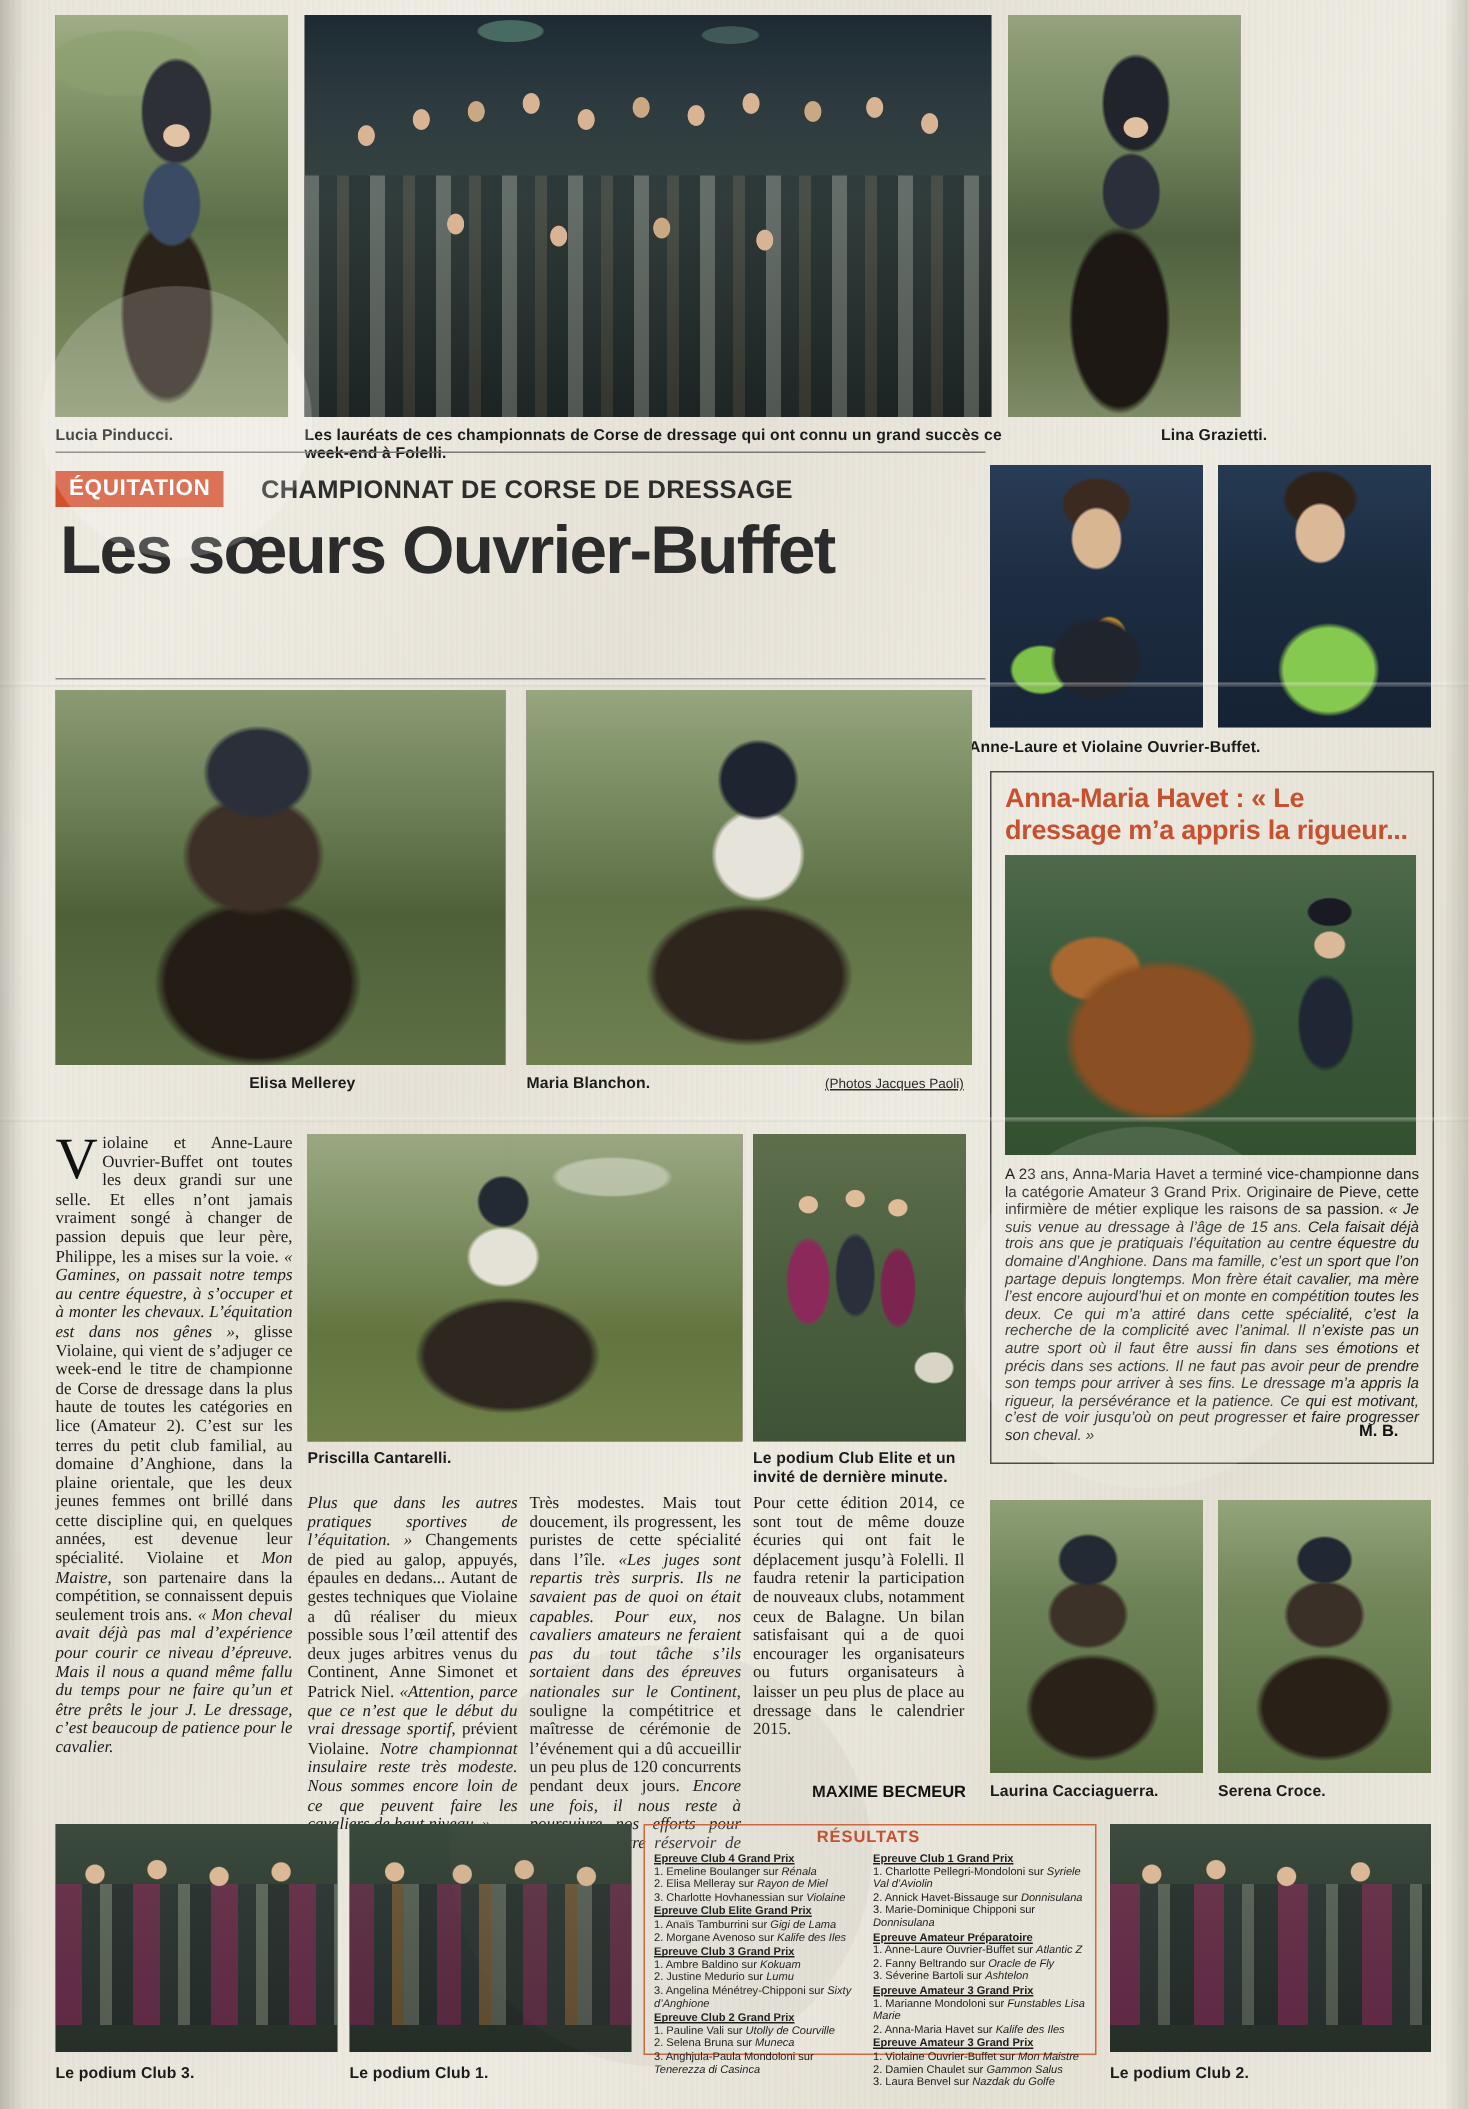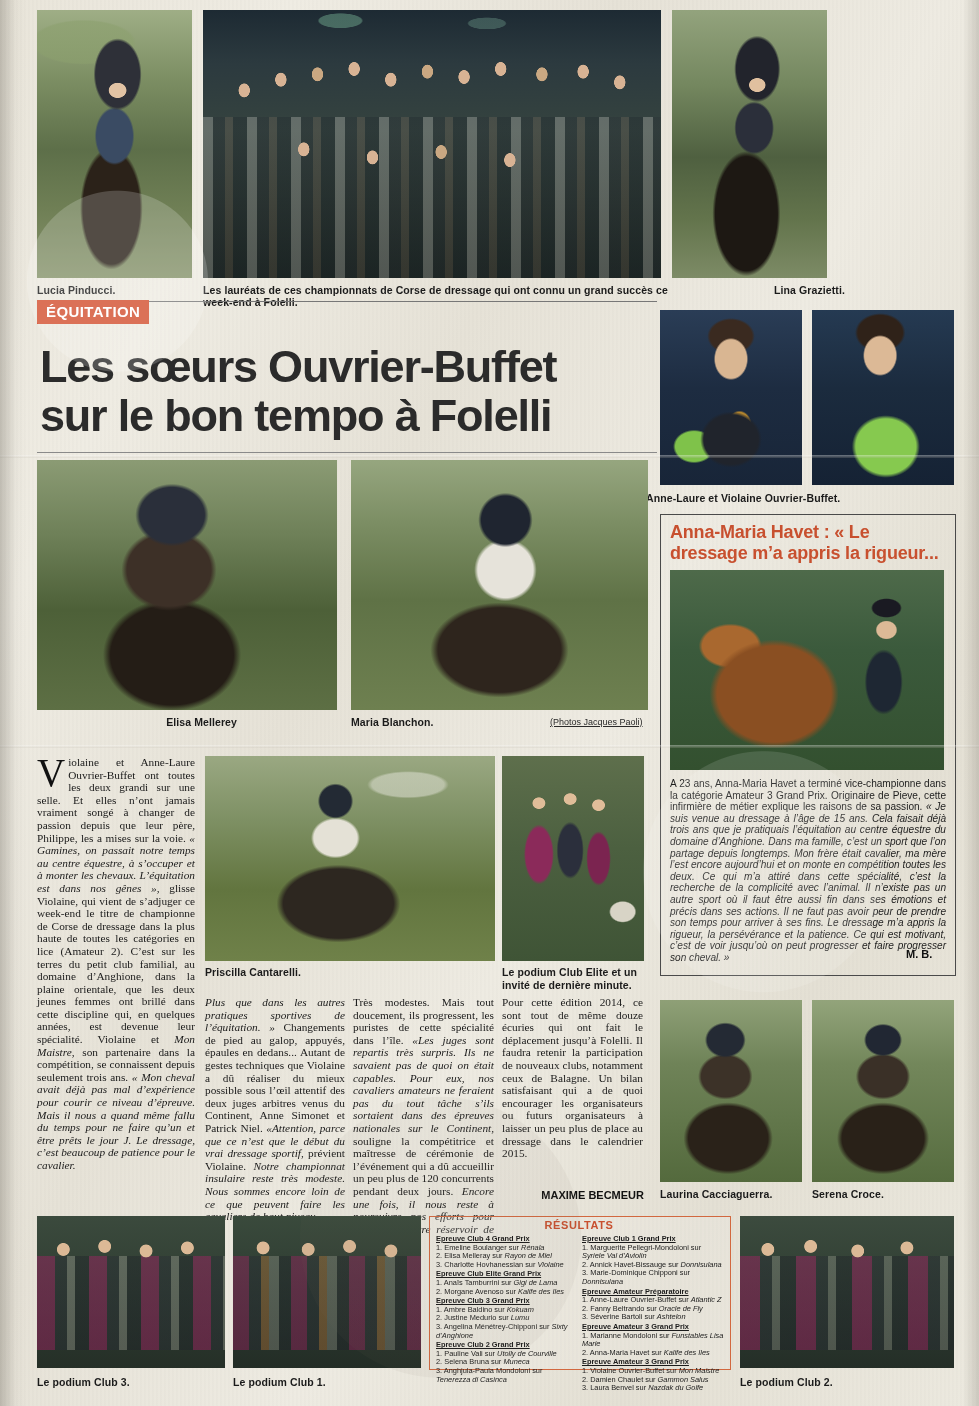--- a/index.html
+++ b/index.html
@@ -166,24 +166,24 @@
       <div class="ph" style="background:
         radial-gradient(ellipse 13px 11px at 55% 28%, #e0c09f 0 60%, rgba(0,0,0,0) 66%);"></div>
     </div>
 
     <div class="cap" style="left:11px;top:284px;width:160px;">Lucia Pinducci.</div>
     <div class="cap" style="left:177px;top:284px;width:470px;">Les lauréats de ces championnats de Corse de dressage qui ont connu un grand succès ce week-end à Folelli.</div>
     <div class="cap" style="left:748px;top:284px;width:180px;">Lina Grazietti.</div>
 
     <div class="rule" style="left:11px;top:301px;width:620px;height:1px;background:#777;"></div>
 
-    <div class="rubric" style="left:11px;top:300px;">ÉQUITATION</div>
+    <div class="rubric" style="left:11px;top:314px;">ÉQUITATION</div>
+    <div class="surtitle" style="left:148px;top:317px;">CHAMPIONNAT DE CORSE DE DRESSAGE</div>
 
     <div class="headline" style="left:14px;top:344px;width:620px;">Les sœurs Ouvrier-Buffet</div>
-    <div class="headline" style="left:14px;top:393px;width:620px;">sur le bon tempo à Folelli</div>
 
     <div class="rule" style="left:11px;top:452px;width:620px;height:1px;background:#8a8a8a;"></div>
 
     <div class="photo" style="left:634px;top:310px;width:142px;height:175px;">
       <div class="ph" style="background:linear-gradient(180deg,#2a3d56 0%,#1d2c41 45%,#182538 100%);"></div>
       <div class="ph" style="background:
         radial-gradient(ellipse 26px 32px at 50% 28%, #d9b692 0 60%, rgba(0,0,0,0) 66%),
         radial-gradient(ellipse 34px 26px at 50% 15%, #3a2a20 0 62%, rgba(0,0,0,0) 70%),
         radial-gradient(ellipse 44px 40px at 50% 74%, #20242c 0 62%, rgba(0,0,0,0) 70%),
         radial-gradient(ellipse 30px 24px at 24% 78%, #7fc24a 0 62%, rgba(0,0,0,0) 70%),
@@ -361,21 +361,21 @@
         <div><span>1. </span><span>Ambre Baldino sur </span><span class="it">Kokuam</span></div>
         <div><span>2. </span><span>Justine Medurio sur </span><span class="it">Lumu</span></div>
         <div><span>3. </span><span>Angelina Ménétrey-Chipponi sur </span><span class="it">Sixty d’Anghione</span></div>
         <span class="ev">Epreuve Club 2 Grand Prix</span>
         <div><span>1. </span><span>Pauline Vali sur </span><span class="it">Utolly de Courville</span></div>
         <div><span>2. </span><span>Selena Bruna sur </span><span class="it">Muneca</span></div>
         <div><span>3. </span><span>Anghjula-Paula Mondoloni sur </span><span class="it">Tenerezza di Casinca</span></div>
       </div>
     <div class="rescol" id="res-right" style="left:556px;top:1234px;width:142px;">
         <span class="ev">Epreuve Club 1 Grand Prix</span>
-        <div><span>1. </span><span>Marguerite Pellegri-Mondoloni sur </span><span class="it">Syriele Val d’Aviolin</span></div>
+        <div><span>1. </span><span>Charlotte Pellegri-Mondoloni sur </span><span class="it">Syriele Val d’Aviolin</span></div>
         <div><span>2. </span><span>Annick Havet-Bissauge sur </span><span class="it">Donnisulana</span></div>
         <div><span>3. </span><span>Marie-Dominique Chipponi sur </span><span class="it">Donnisulana</span></div>
         <span class="ev">Epreuve Amateur Préparatoire</span>
         <div><span>1. </span><span>Anne-Laure Ouvrier-Buffet sur </span><span class="it">Atlantic Z</span></div>
         <div><span>2. </span><span>Fanny Beltrando sur </span><span class="it">Oracle de Fly</span></div>
         <div><span>3. </span><span>Séverine Bartoli sur </span><span class="it">Ashtelon</span></div>
         <span class="ev">Epreuve Amateur 3 Grand Prix</span>
         <div><span>1. </span><span>Marianne Mondoloni sur </span><span class="it">Funstables Lisa Marie</span></div>
         <div><span>2. </span><span>Anna-Maria Havet sur </span><span class="it">Kalife des Iles</span></div>
         <span class="ev">Epreuve Amateur 3 Grand Prix</span>

